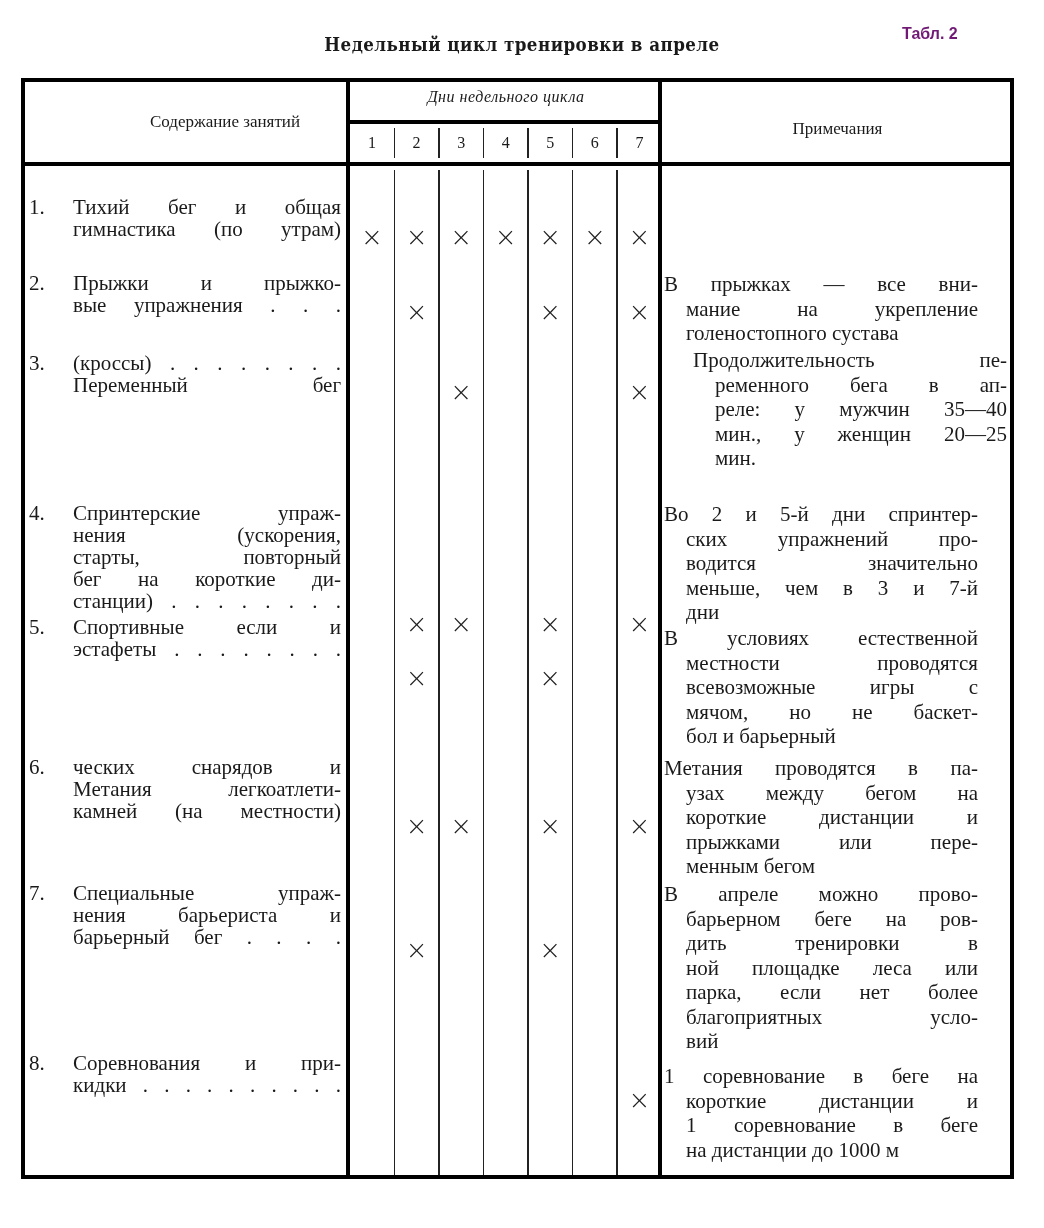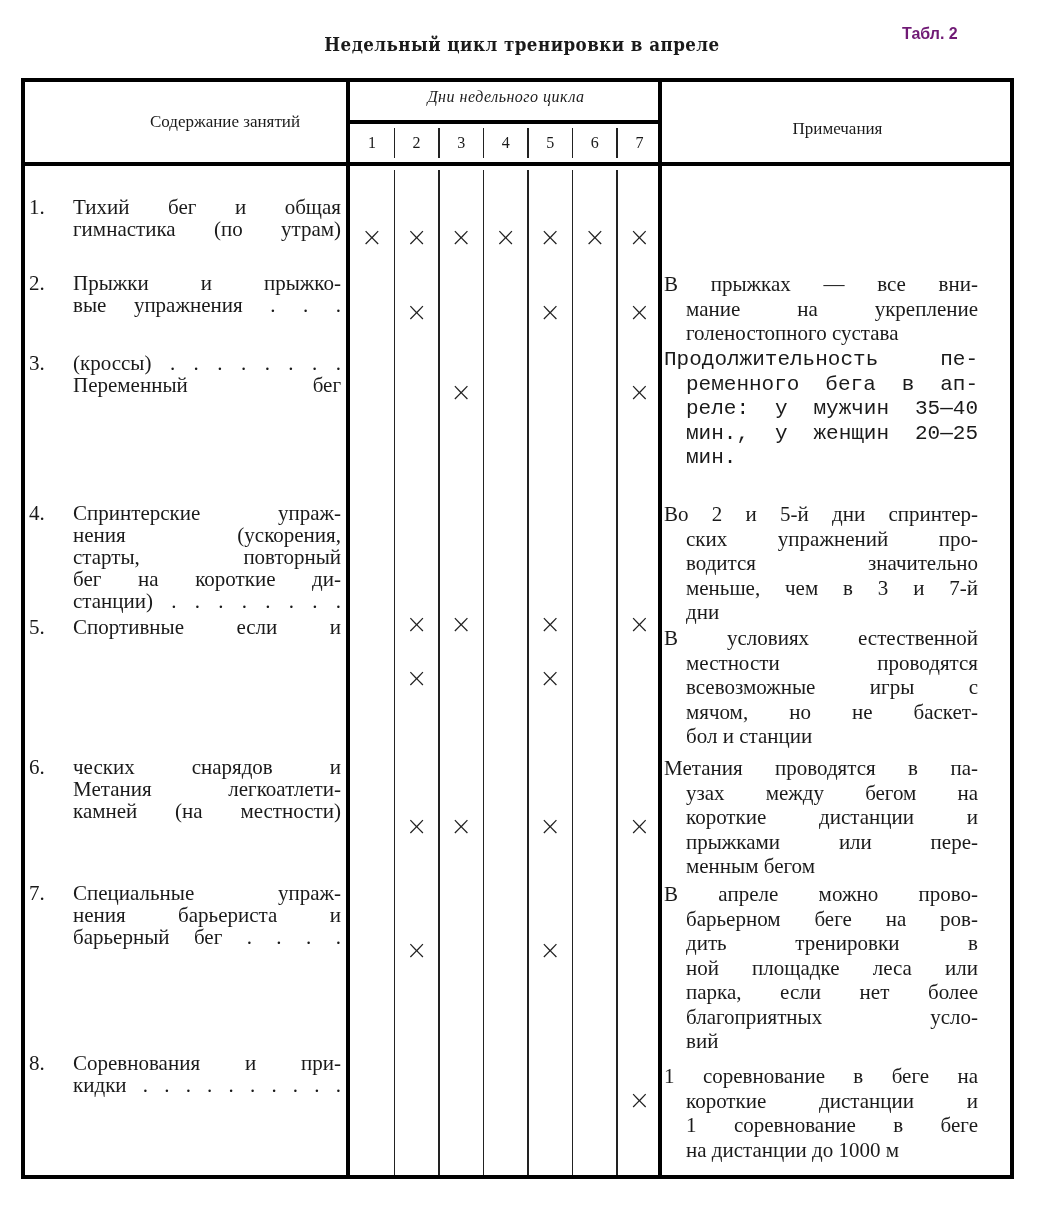--- a/index.html
+++ b/index.html
@@ -105,21 +105,21 @@
       </div>
       <div class="act" style="top: 270px;">
         <span class="num">3.</span>
         <div class="txt">
           <span>(кроссы) . . . . . . . .</span>
           <span>Переменный бег</span>
         </div>
       </div>
       <div class="mark" style="left: 414.14px; top: 297px;">×</div>
       <div class="mark" style="left: 592.42px; top: 297px;">×</div>
-      <div class="note" style="left: 639px; top: 266px; font-family: Liberation Mono, monospace;">
+      <div class="note" style="left: 668px; top: 266px;">
         <span class="first">Продолжительность пе-</span>
         <span class="">ременного бега в ап-</span>
         <span class="">реле: у мужчин 35—40</span>
         <span class="">мин., у женщин 20—25</span>
         <span class=" last">мин.</span>
       </div>
       <div class="act" style="top: 420px;">
         <span class="num">4.</span>
         <div class="txt">
           <span>Спринтерские упраж-</span>
@@ -137,30 +137,31 @@
         <span class="first">Во 2 и 5-й дни спринтер-</span>
         <span class="">ских упражнений про-</span>
         <span class="">водится значительно</span>
         <span class="">меньше, чем в 3 и 7-й</span>
         <span class=" last">дни</span>
       </div>
       <div class="act" style="top: 534px;">
         <span class="num">5.</span>
         <div class="txt">
           <span>Спортивные если и</span>
+          <span>эстафеты . . . . . . . .</span>
         </div>
       </div>
       <div class="mark" style="left: 369.57px; top: 583px;">×</div>
       <div class="mark" style="left: 503.28px; top: 583px;">×</div>
       <div class="note" style="left: 639px; top: 544px;">
         <span class="first">В условиях естественной</span>
         <span class="">местности проводятся</span>
         <span class="">всевозможные игры с</span>
         <span class="">мячом, но не баскет-</span>
-        <span class=" last">бол и станции</span>
+        <span class=" last">бол и барьерный</span>
       </div>
       <div class="act" style="top: 674px;">
         <span class="num">6.</span>
         <div class="txt">
           <span>ческих снарядов и</span>
           <span>Метания легкоатлети-</span>
           <span>камней (на местности)</span>
         </div>
       </div>
       <div class="mark" style="left: 369.57px; top: 731px;">×</div>

